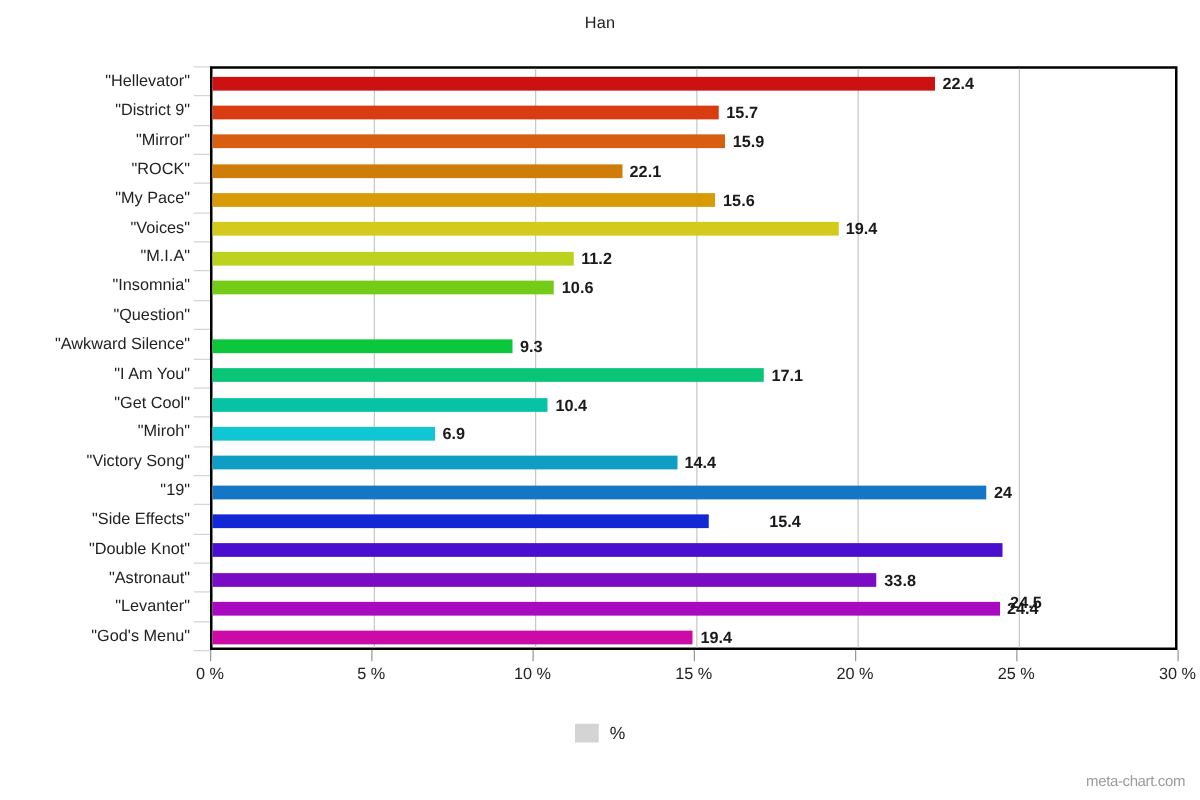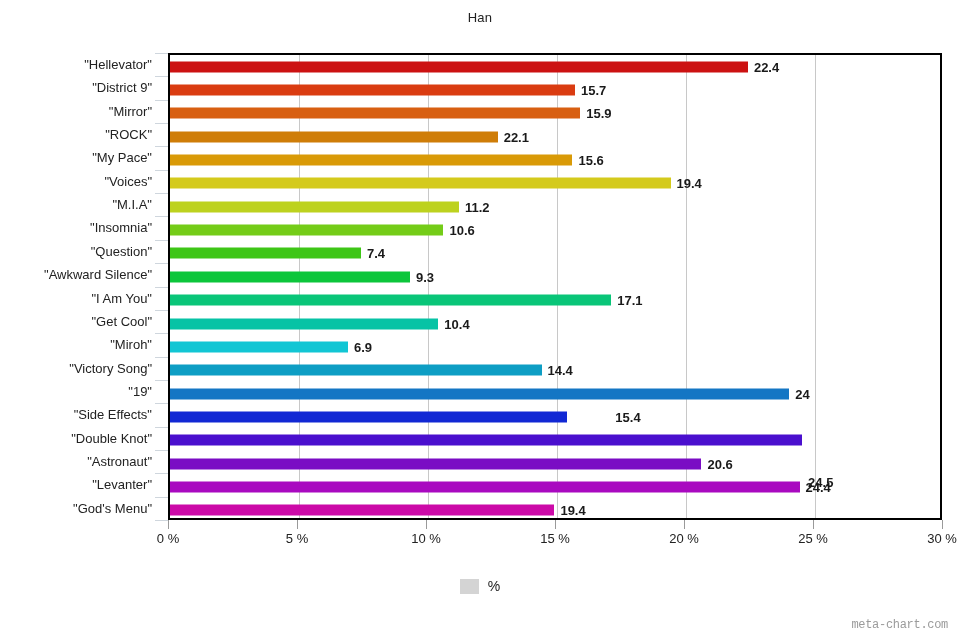--- a/index.html
+++ b/index.html
@@ -166,21 +166,21 @@
     color: #222222;
   }
 
   
   #watermark {
     position: absolute;
     right: 12px;
     bottom: 8px;
     font-size: 12px;
     color: #9b9b9b;
-    font-family: Liberation Mono, monospace;
+    font-family: Liberation Sans, sans-serif;
     letter-spacing: -0.3px;
   }
 </style>
 </head>
 <body>
 
 <div id="chart-title">Han</div>
 
 <div id="ylabels">
     <div class="ylabel" style="top: 0px;">"Hellevator"</div>
@@ -262,24 +262,20 @@
         <div class="bar-value" style="left: 500.52px;">19.4</div>
       </div>
       <div class="row" style="top: 140.1px;">
         <div class="bar" style="width: 288.96px; background: rgb(189, 210, 31);"></div>
         <div class="bar-value" style="left: 288.96px;">11.2</div>
       </div>
       <div class="row" style="top: 163.45px;">
         <div class="bar" style="width: 273.48px; background: rgb(116, 204, 24);"></div>
         <div class="bar-value" style="left: 273.48px;">10.6</div>
       </div>
-      <div class="row" style="top: 186.8px;">
-        <div class="bar" style="width: 190.92px; background: rgb(62, 198, 22);"></div>
-        <div class="bar-value" style="left: 190.92px;">7.4</div>
-      </div>
       <div class="row" style="top: 210.15px;">
         <div class="bar" style="width: 239.94px; background: rgb(12, 198, 59);"></div>
         <div class="bar-value" style="left: 239.94px;">9.3</div>
       </div>
       <div class="row" style="top: 233.5px;">
         <div class="bar" style="width: 441.18px; background: rgb(9, 197, 120);"></div>
         <div class="bar-value" style="left: 441.18px;">17.1</div>
       </div>
       <div class="row" style="top: 256.85px;">
         <div class="bar" style="width: 268.32px; background: rgb(7, 195, 165);"></div>
@@ -300,21 +296,21 @@
       <div class="row" style="top: 350.25px;">
         <div class="bar" style="width: 397.32px; background: rgb(17, 40, 212);"></div>
         <div class="bar-value" style="left: 397.32px; padding-left: 48px;">15.4</div>
       </div>
       <div class="row" style="top: 373.6px;">
         <div class="bar" style="width: 632.1px; background: rgb(74, 15, 206);"></div>
         <div class="bar-value" style="left: 632.1px; margin-top: 42px;">24.5</div>
       </div>
       <div class="row" style="top: 396.95px;">
         <div class="bar" style="width: 531.48px; background: rgb(122, 12, 196);"></div>
-        <div class="bar-value" style="left: 531.48px;">20.6</div>
+        <div class="bar-value" style="left: 531.48px;">33.8</div>
       </div>
       <div class="row" style="top: 420.3px;">
         <div class="bar" style="width: 629.52px; background: rgb(169, 9, 192);"></div>
         <div class="bar-value" style="left: 629.52px;">24.4</div>
       </div>
       <div class="row" style="top: 443.65px;">
         <div class="bar" style="width: 384.42px; background: rgb(204, 10, 168);"></div>
         <div class="bar-value" style="left: 384.42px;">19.4</div>
       </div>
     </div>

